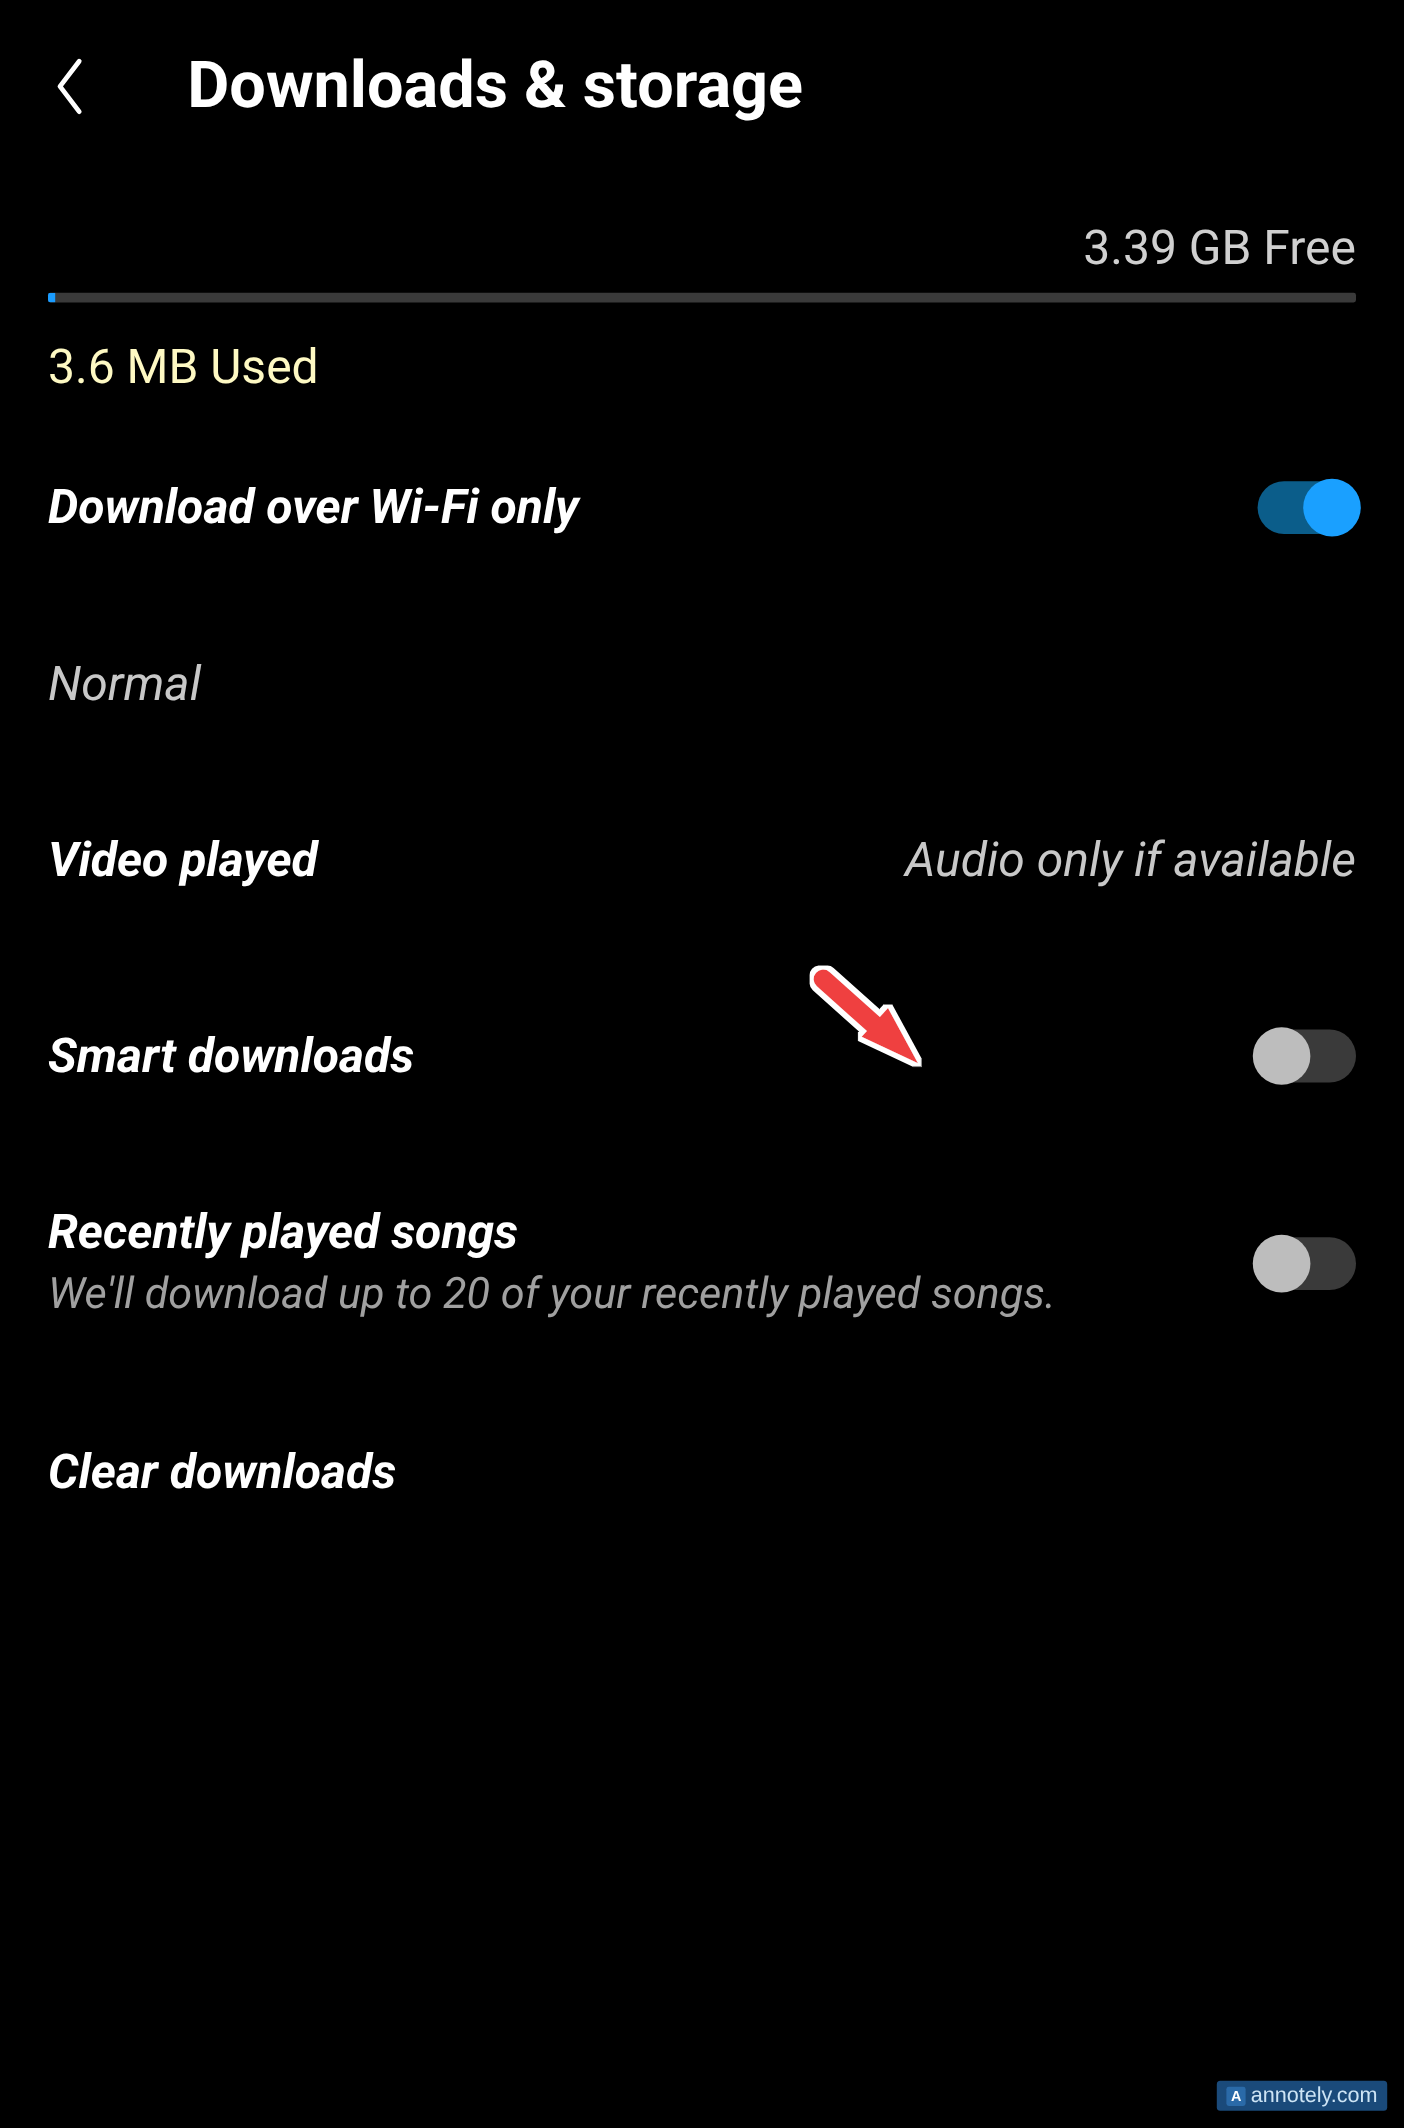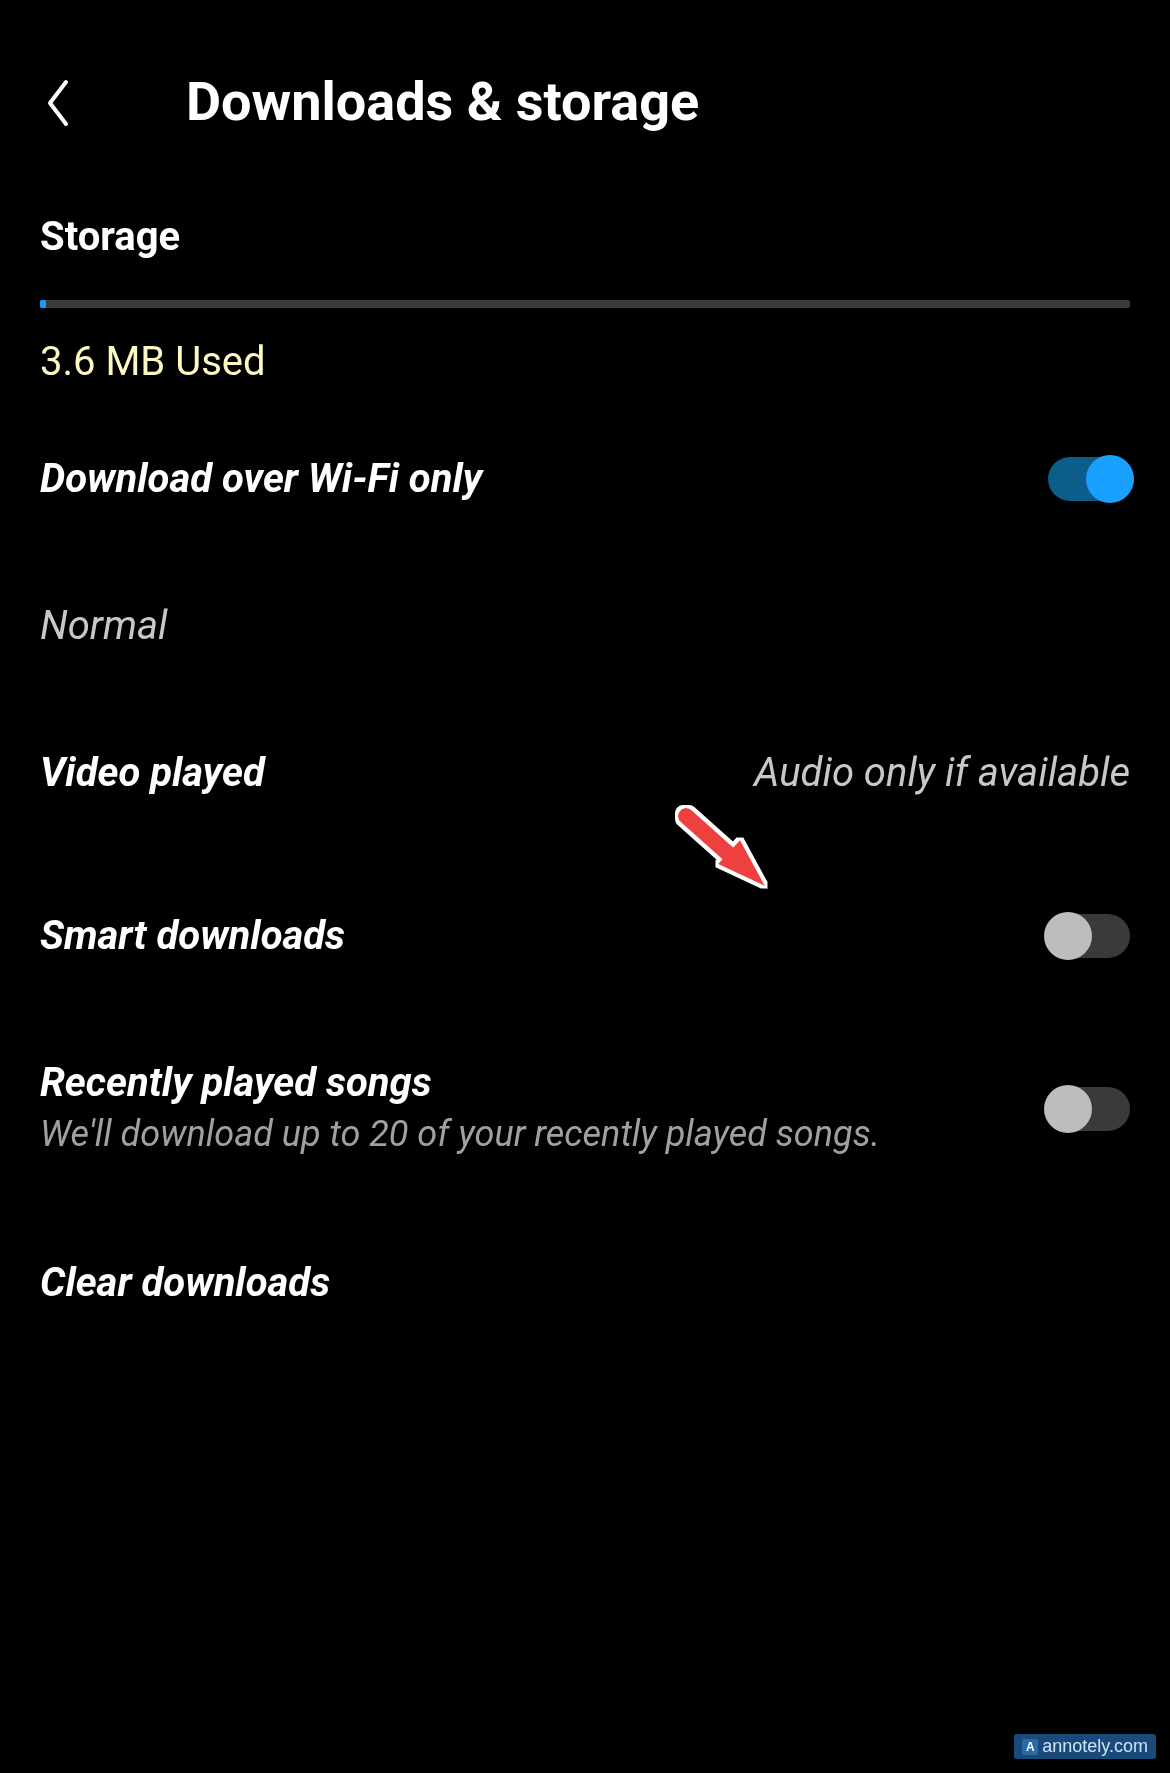--- a/index.html
+++ b/index.html
@@ -11,23 +11,22 @@
       width: 1170px;
       height: 1773px;
       background: #000;
       color: #fff;
       font-family: -apple-system, BlinkMacSystemFont, "Segoe UI", Roboto, Helvetica, Arial, sans-serif;
       overflow: hidden;
       position: relative;
     }
     .header {
       display: flex;
-      align-items: flex-end;
-      padding: 70px 40px 40px 40px;
-      gap: 30px;
+      align-items: center;
+      padding: 40px 40px 40px 40px;
     }
     .back-icon {
       width: 36px;
       height: 60px;
       display: flex;
       align-items: center;
       justify-content: center;
       margin-right: 80px;
     }
     .back-icon svg {
@@ -169,22 +168,22 @@
 <div class="header">
   <div class="back-icon">
     <svg viewBox="0 0 28 50" fill="none" stroke="#fff" stroke-width="4" stroke-linecap="round" stroke-linejoin="round">
       <polyline points="22,4 6,25 22,46"></polyline>
     </svg>
   </div>
   <h1 class="page-title">Downloads &amp; storage</h1>
 </div>
 
 <div class="section">
-  <div class="section-label">Storage</div>
   <div class="storage-block">
+    <div class="storage-free">3.39 GB Free</div>
     <div class="storage-bar">
       <div class="storage-bar-fill"></div>
     </div>
     <div class="storage-used">3.6 MB Used</div>
   </div>
 </div>
 
 <div class="row">
   <div class="row-label">Download over Wi-Fi only</div>
   <div class="toggle on">

